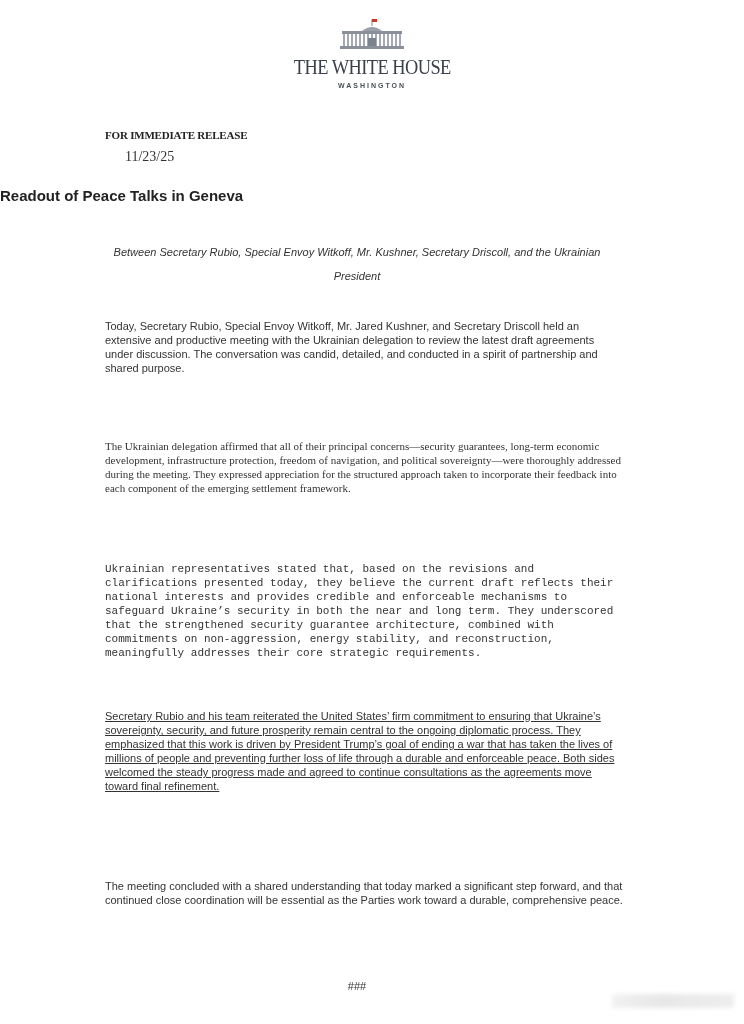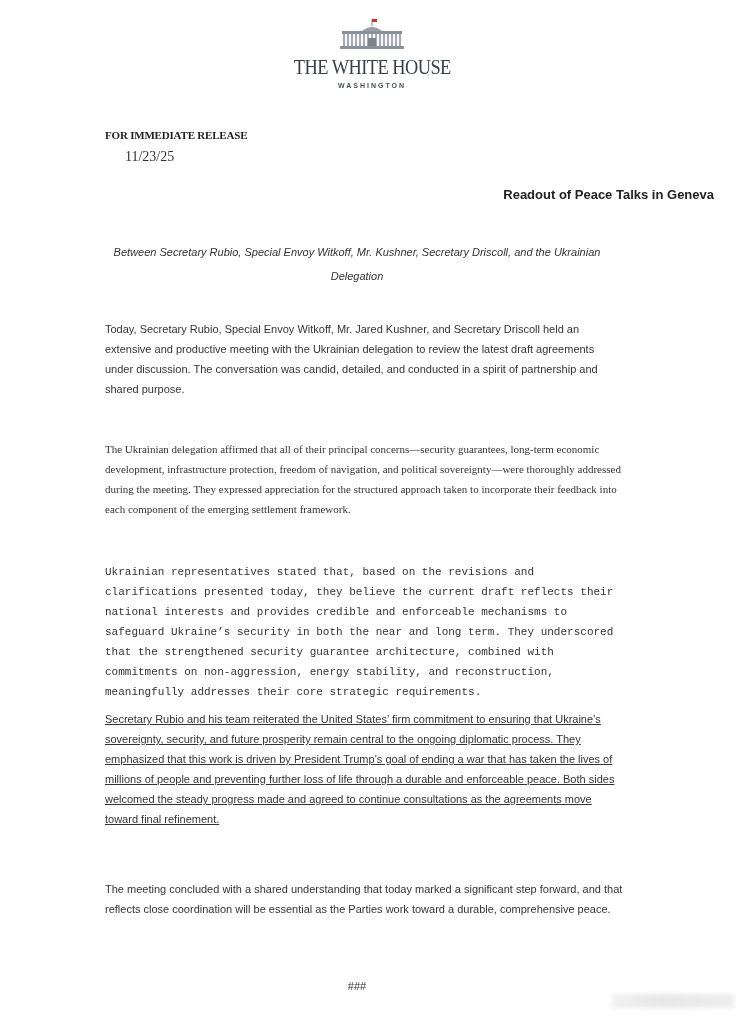--- a/index.html
+++ b/index.html
@@ -23,30 +23,30 @@
     .release {
       position: absolute; left: 105px; top: 129px;
       font-family: "Liberation Serif", serif; font-weight: bold; font-size: 11px; color: #222;
       letter-spacing: -0.2px;
     }
     .date {
       position: absolute; left: 105px; top: 149px;
       font-family: "Liberation Serif", serif; font-size: 14px; color: #333; margin-left: 20px;
     }
     .title {
-      position: absolute; left: 0; top: 187px; width: 714px; text-align: right;
-      font-weight: bold; font-size: 13px; color: #222;
+      position: absolute; left: 0; top: 187px; width: 714px; text-align: left;
+      font-weight: bold; font-size: 15px; color: #222;
     }
     .subtitle {
       position: absolute; left: 110px; top: 240px; width: 494px; text-align: center;
       font-style: italic; font-size: 11px; line-height: 24px; color: #333;
     }
     .para {
       position: absolute; left: 105px; width: 520px;
-      font-size: 11px; line-height: 20px; color: #333; margin: 0;
+      font-size: 11px; line-height: 14px; color: #333; margin: 0;
     }
     .p1 { top: 319px; }
     .p2 { top: 439px; font-family: Liberation Serif, serif; }
     .p3 { top: 562px; font-family: Liberation Mono, monospace; }
     .p4 { top: 709px; text-decoration: underline; }
     .p5 { top: 879px; }
     .end {
       position: absolute; left: 0; top: 980px; width: 714px; text-align: center;
       font-size: 11px; color: #333;
     }
@@ -89,23 +89,23 @@
     <rect x="4" y="28" width="64" height="3" fill="#8a909a"></rect>
   </svg>
   <div class="logo-title">THE WHITE HOUSE</div>
   <div class="logo-sub">WASHINGTON</div>
 </div>
 
 <div class="release">FOR IMMEDIATE RELEASE</div>
 <div class="date">11/23/25</div>
 
 <div class="title">Readout of Peace Talks in Geneva</div>
-<div class="subtitle">Between Secretary Rubio, Special Envoy Witkoff, Mr. Kushner, Secretary Driscoll, and the Ukrainian Delegation</div>
+<div class="subtitle">Between Secretary Rubio, Special Envoy Witkoff, Mr. Kushner, Secretary Driscoll, and the Ukrainian President</div>
 
 <p class="para p1">Today, Secretary Rubio, Special Envoy Witkoff, Mr. Jared Kushner, and Secretary Driscoll held an extensive and productive meeting with the Ukrainian delegation to review the latest draft agreements under discussion. The conversation was candid, detailed, and conducted in a spirit of partnership and shared purpose.</p>
 <p class="para p2">The Ukrainian delegation affirmed that all of their principal concerns—security guarantees, long-term economic development, infrastructure protection, freedom of navigation, and political sovereignty—were thoroughly addressed during the meeting. They expressed appreciation for the structured approach taken to incorporate their feedback into each component of the emerging settlement framework.</p>
 <p class="para p3">Ukrainian representatives stated that, based on the revisions and clarifications presented today, they believe the current draft reflects their national interests and provides credible and enforceable mechanisms to safeguard Ukraine’s security in both the near and long term. They underscored that the strengthened security guarantee architecture, combined with commitments on non-aggression, energy stability, and reconstruction, meaningfully addresses their core strategic requirements.</p>
 <p class="para p4">Secretary Rubio and his team reiterated the United States’ firm commitment to ensuring that Ukraine’s sovereignty, security, and future prosperity remain central to the ongoing diplomatic process. They emphasized that this work is driven by President Trump’s goal of ending a war that has taken the lives of millions of people and preventing further loss of life through a durable and enforceable peace. Both sides welcomed the steady progress made and agreed to continue consultations as the agreements move toward final refinement.</p>
-<p class="para p5">The meeting concluded with a shared understanding that today marked a significant step forward, and that reflects close coordination will be essential as the Parties work toward a durable, comprehensive peace.</p>
+<p class="para p5">The meeting concluded with a shared understanding that today marked a significant step forward, and that continued close coordination will be essential as the Parties work toward a durable, comprehensive peace.</p>
 
 <div class="end">###</div>
 
 <div class="watermark"></div>
 
 </body></html>

